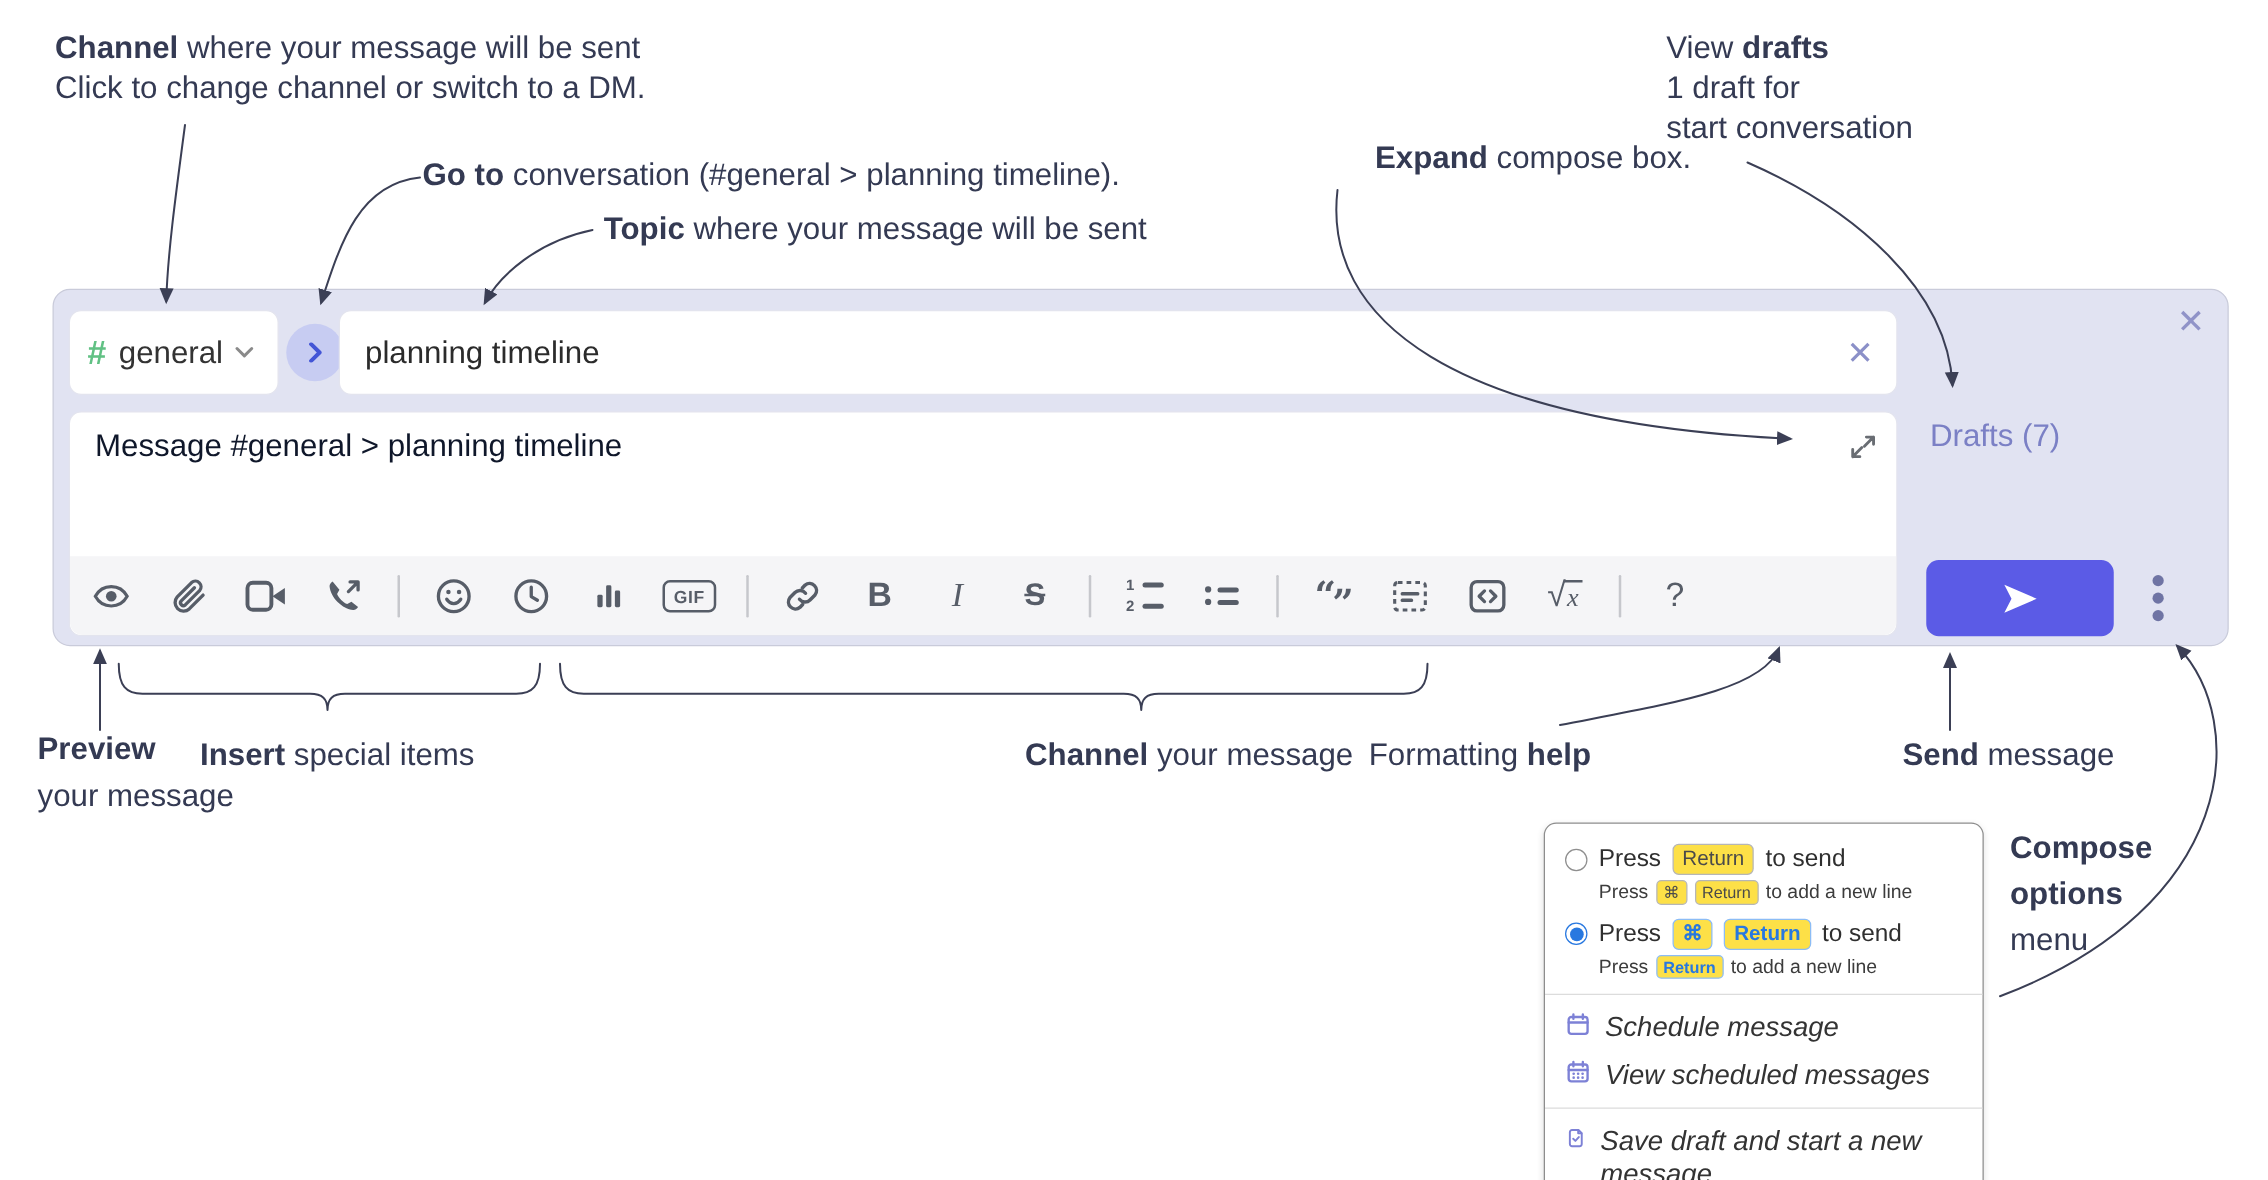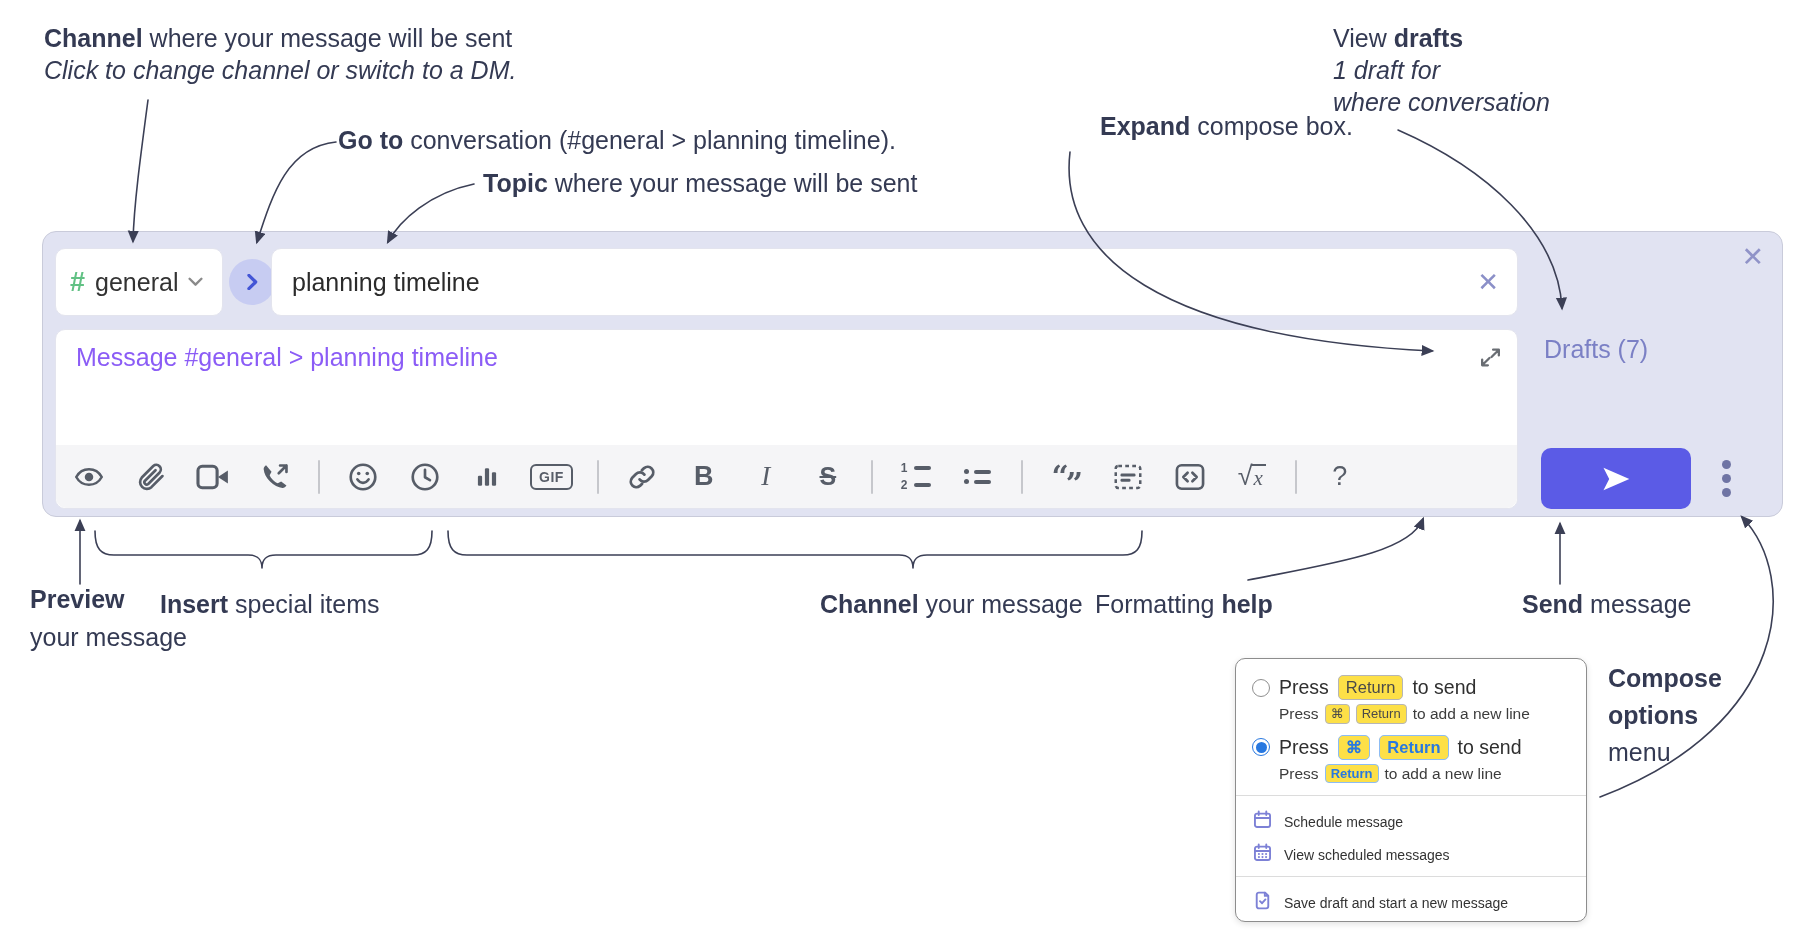--- a/index.html
+++ b/index.html
@@ -3,40 +3,40 @@
 <meta charset="utf-8">
 <title>Compose box help</title>
 <style>
   html,body{margin:0;padding:0;background:#fff;}
   body{width:1814px;height:944px;position:relative;overflow:hidden;
        font-family:"Liberation Sans",sans-serif;color:#343a53;}
   .abs{position:absolute;}
   
   .ann{font-size:25px;line-height:32px;color:#343a53;white-space:nowrap;}
   .ann b{font-weight:700;}
-  .ann .it{font-style:italic;}
+  .ann .it{}
   
   svg.overlay{position:absolute;left:0;top:0;pointer-events:none;}
   
   .compose{left:42px;top:231px;width:1741px;height:286px;background:#e1e3f2;
            border:1px solid #c9cbda;border-radius:14px;box-sizing:border-box;}
   .inputbox{background:#fff;border:1px solid #e3e4ee;border-radius:10px;box-sizing:border-box;}
   .channel-btn{left:12px;top:16px;width:168px;height:68px;display:flex;align-items:center;
                gap:10px;padding:0 14px;cursor:pointer;}
   .hash{color:#61c184;font-weight:700;font-size:27px;}
   .chname{font-size:25px;color:#333;}
   .goto-circle{left:186px;top:27px;width:46px;height:46px;border-radius:50%;
                background:#c7ccf2;display:flex;align-items:center;justify-content:center;cursor:pointer;}
   .topic-input{left:228px;top:16px;width:1247px;height:68px;display:flex;align-items:center;
                padding:0 18px 0 20px;font-size:25px;color:#2b2b2b;}
   .topic-input .grow{flex:1;}
   .xglyph{color:#8b90c8;font-size:26px;line-height:1;cursor:pointer;}
   .close-x{right:18px;top:12px;font-size:27px;color:#9093c8;cursor:pointer;line-height:1;}
   .message-box{left:12px;top:97px;width:1463px;height:180px;overflow:hidden;position:absolute;}
-  .placeholder{left:20px;top:13px;font-size:25px;color:#8b5cf6;}
+  .placeholder{left:20px;top:13px;font-size:25px;color:#0f172a;}
   .expand-btn{right:14px;top:15px;cursor:pointer;}
   .toolbar{position:absolute;left:0;right:0;bottom:0;height:63px;background:#f5f5f7;
            border-radius:0 0 10px 10px;display:flex;align-items:center;gap:24px;padding:0 14px;}
   .tbtn{display:flex;align-items:center;justify-content:center;min-width:38px;height:46px;cursor:pointer;color:#575d68;}
   .tdiv{width:2px;height:34px;background:#c6c7cc;border-radius:1px;}
   .gif-pill{border:2.4px solid #575d68;border-radius:6px;font-size:14px;font-weight:700;
             letter-spacing:.5px;padding:3px 7px;color:#575d68;}
   .glyphB{font-size:27px;font-weight:700;}
   .glyphI{font-size:27px;font-style:italic;font-family:"Liberation Serif",serif;}
   .glyphS{font-size:25px;font-weight:600;text-decoration:line-through;}
@@ -63,42 +63,42 @@
   .opt{display:flex;align-items:center;gap:9px;padding:6px 16px 2px;font-size:19.5px;color:#2f2f2f;}
   .optsub{display:flex;align-items:center;gap:6px;padding:2px 16px 5px 43px;font-size:15.5px;color:#3c3c3c;}
   .radio{width:16px;height:16px;border:1.6px solid #8f8f8f;border-radius:50%;flex:none;cursor:pointer;}
   .radio.sel{border-color:#2878e0;position:relative;}
   .radio.sel::after{content:"";position:absolute;inset:2.5px;border-radius:50%;background:#2878e0;}
   .key{border:1.3px solid #b6b6b6;border-radius:5px;padding:0 7px;font-size:16.5px;color:#4a4a4a;
        line-height:1.4;background:#fde047;white-space:nowrap;}
   .key.blue{color:#2878e0;border-color:#8cbcf5;font-weight:700;}
   .keysm{font-size:13px;padding:0 5px;border-radius:4px;line-height:1.35;}
   .msep{border:none;border-top:1.3px solid #dcdcdc;margin:7px 0;}
-  .mi{display:flex;align-items:flex-end;gap:11px;padding:6px 16px;font-size:14px;color:#333;cursor:pointer;}
+  .mi{display:flex;align-items:flex-start;gap:11px;padding:6px 16px;font-size:22px;color:#333;cursor:pointer;font-style:italic;}
 </style>
 </head>
 <body>
 
 <div class="abs ann" style="left:44px;top:22px;">
   <span><b>Channel</b><span> where your message will be sent</span></span><br>
   <span class="it">Click to change channel or switch to a DM.</span>
 </div>
 <div class="abs ann" style="left:338px;top:124px;">
   <b>Go to</b><span> conversation (#general &gt; planning timeline).</span>
 </div>
 <div class="abs ann" style="left:483px;top:167px;">
   <b>Topic</b><span> where your message will be sent</span>
 </div>
 <div class="abs ann" style="left:1060px;top:110px;margin-left:40px;">
   <b>Expand</b><span> compose box.</span>
 </div>
 <div class="abs ann" style="left:1333px;top:22px;">
   <span><span>View </span><b>drafts</b></span><br>
   <span class="it">1 draft for</span><br>
-  <span class="it">where conversation</span>
+  <span class="it">start conversation</span>
 </div>
 
 <div class="abs compose">
 
   <div class="abs inputbox channel-btn">
     <span class="hash">#</span>
     <span class="chname">general</span>
     <svg width="15" height="10" viewBox="0 0 14 9">
       <path d="M1.5 1.5 7 7l5.5-5.5" stroke="#8a8a8a" stroke-width="2.2" fill="none" stroke-linecap="round" stroke-linejoin="round"></path>
     </svg>

